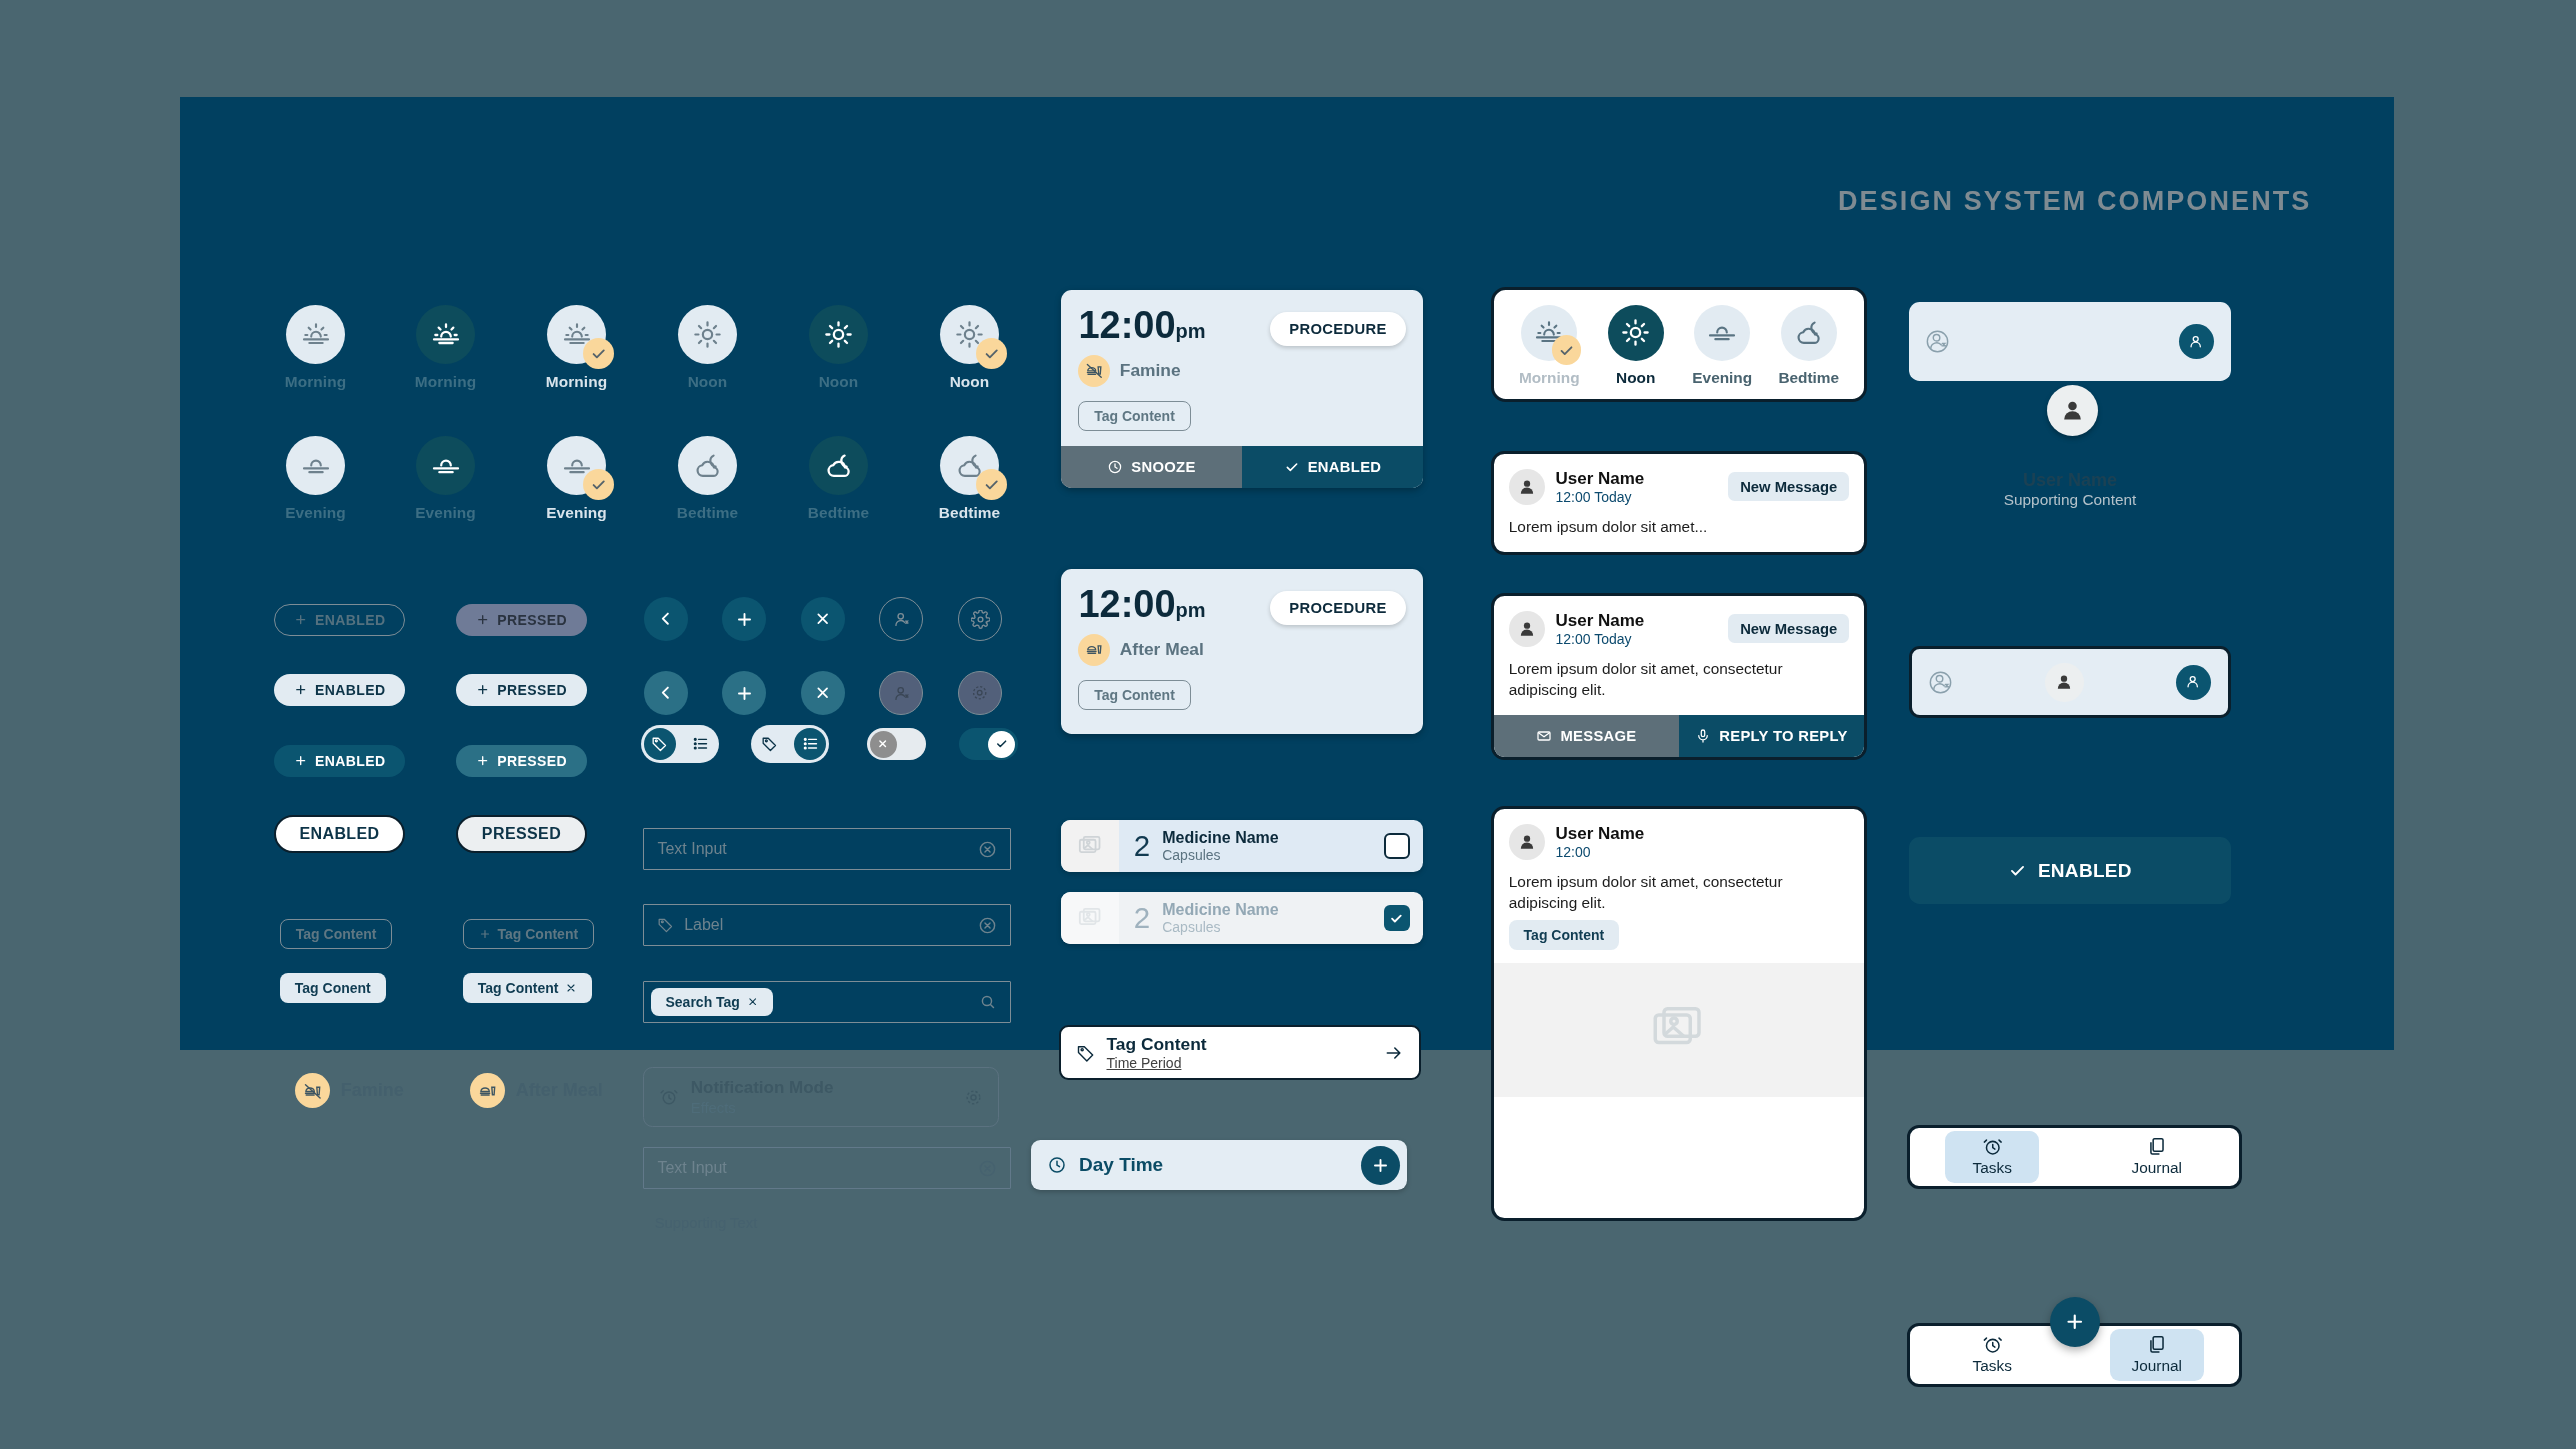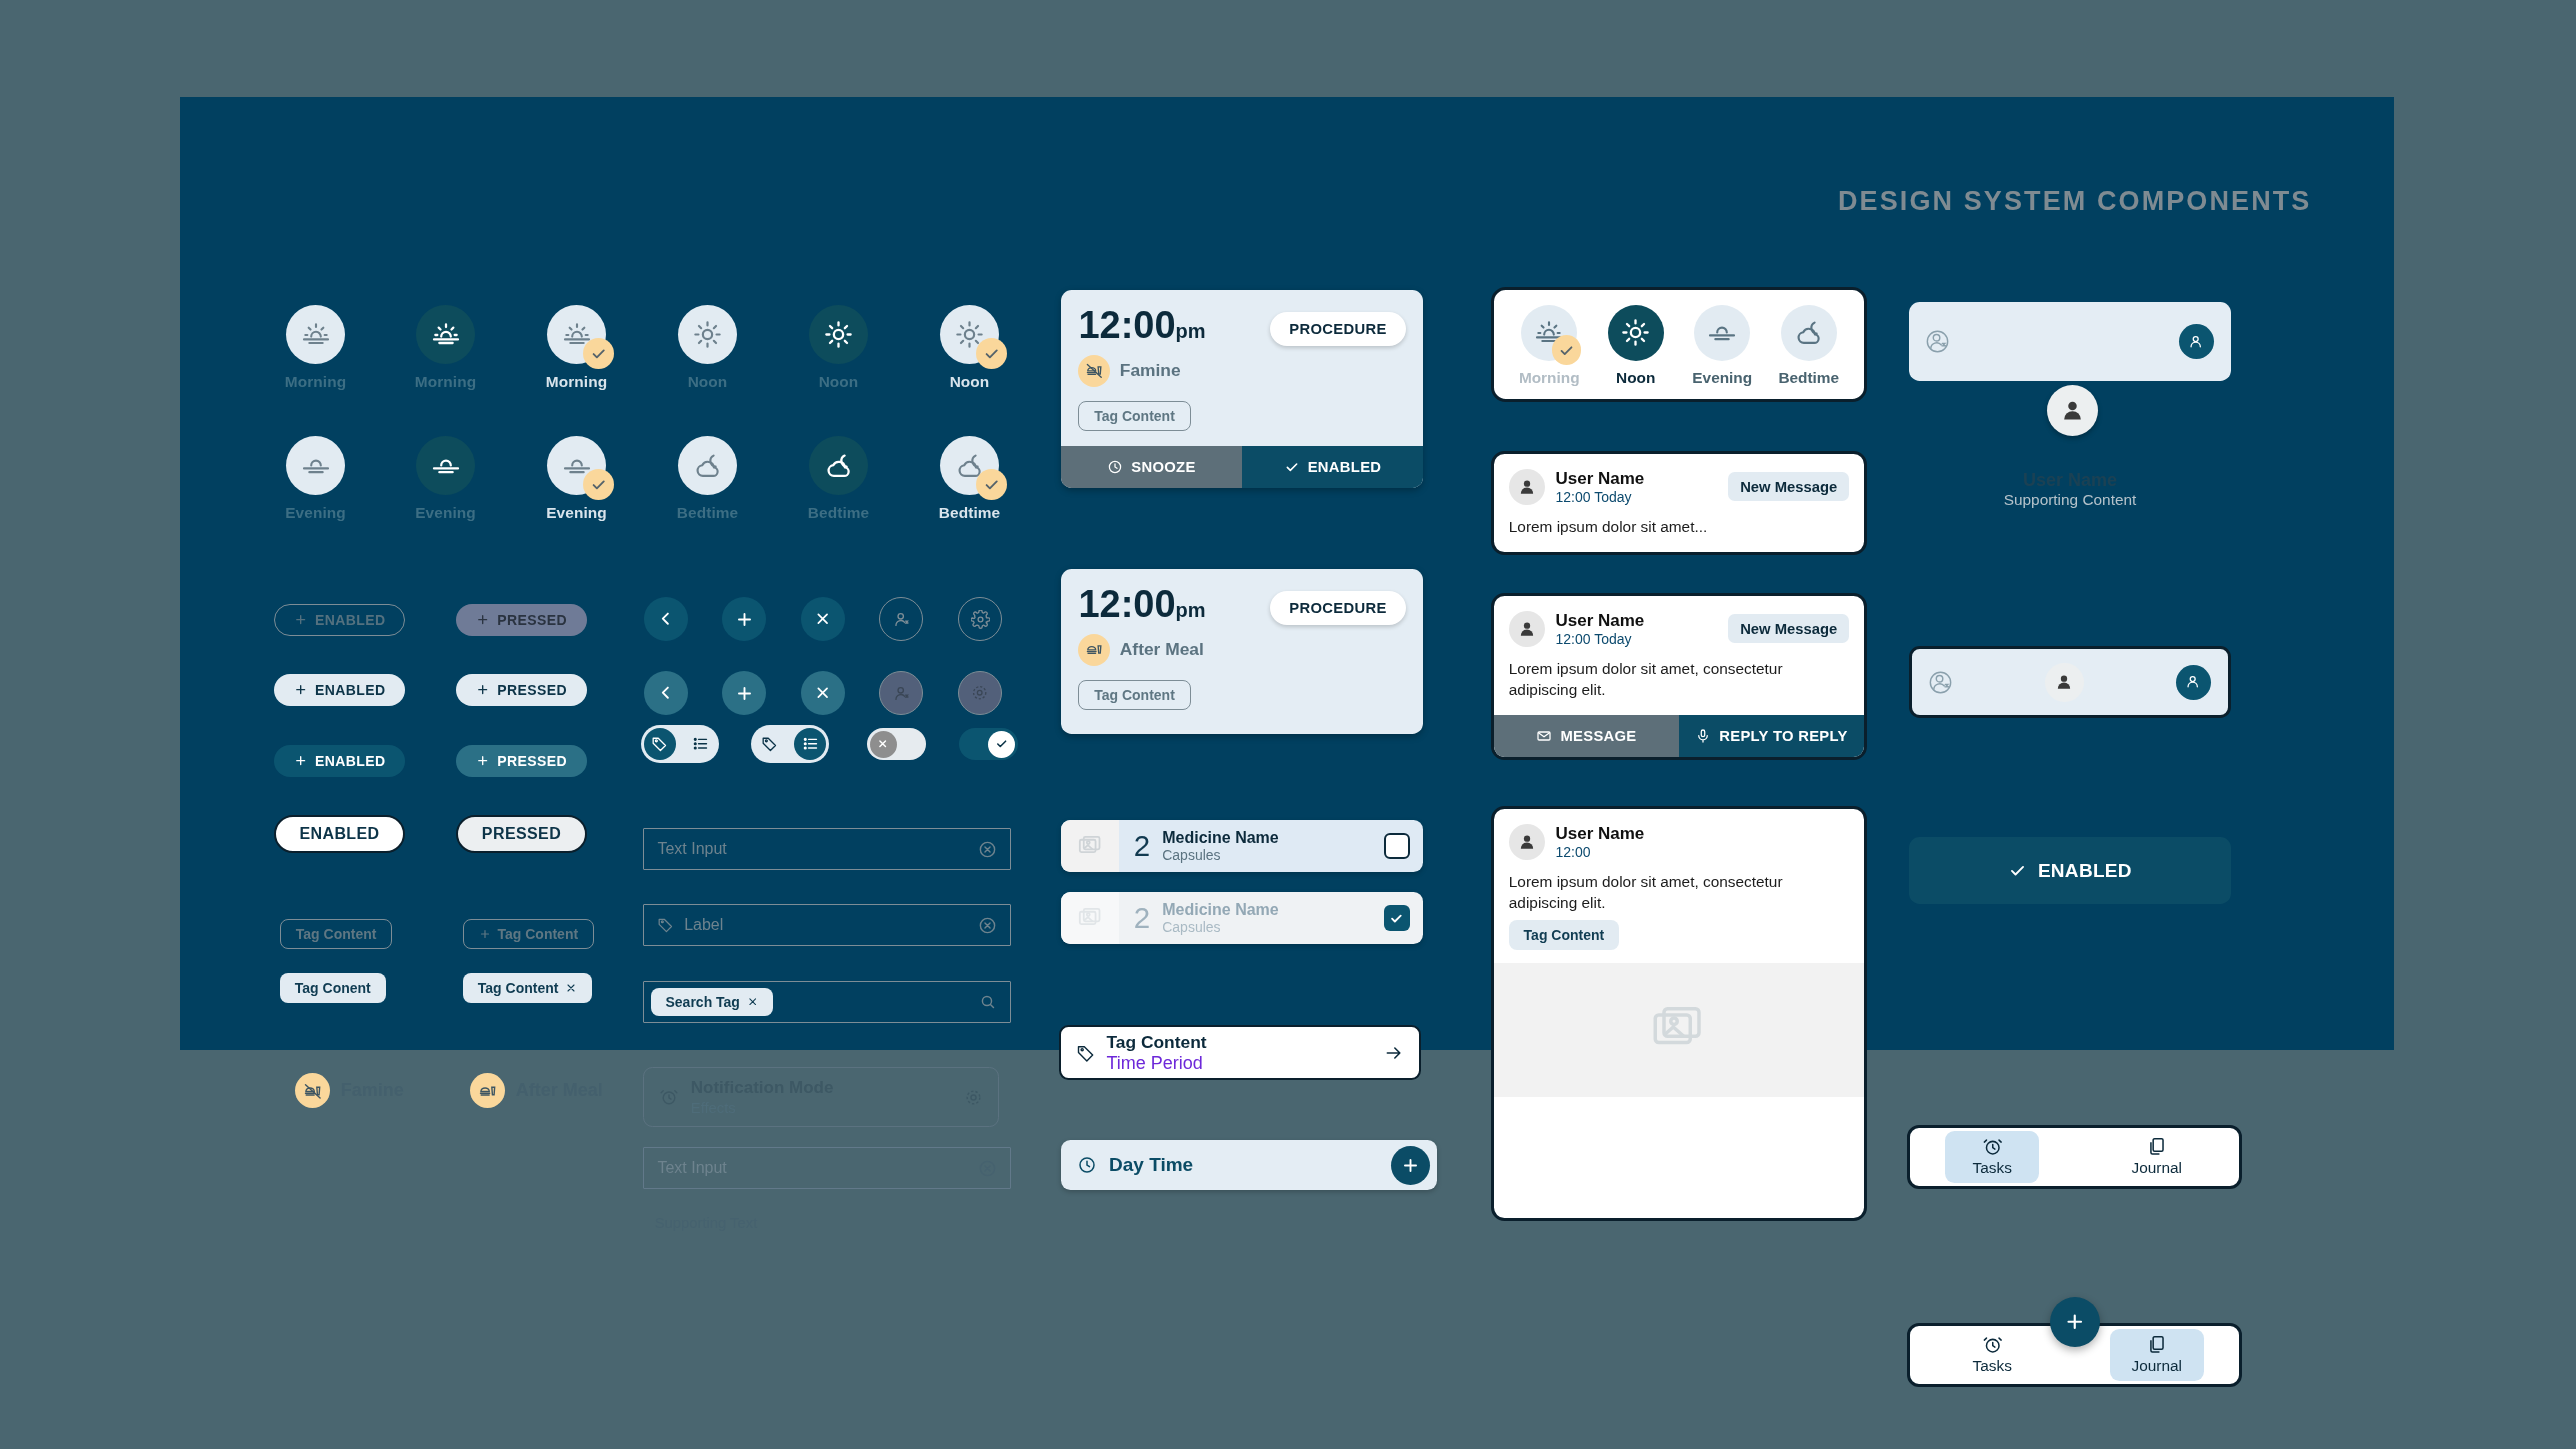--- a/index.html
+++ b/index.html
@@ -153,21 +153,21 @@
             display: flex; align-items: center; justify-content: center; }
   .cb-empty { background: #fff; border: 2px solid #0c2a3b; }
   .cb-done  { background: #0b5570; }
 
   
   .tagrow {
     width: 362px; height: 55px; background: #fff; border: 2.7px solid #0a1f2c;
     border-radius: 9.4px; display: flex; align-items: center; padding: 0 14.8px; gap: 10.7px;
   }
   .tagrow-t1 { font-size: 17.4px; font-weight: bold; color: #0c2a3b; }
-  .tagrow-t2 { font-size: 18px; color: #6d28d9; }
+  .tagrow-t2 { font-size: 14px; color: #404040; text-decoration: underline; }
 
   .daytime {
     width: 376px; height: 50px; background: #e4edf4; border-radius: 9.4px;
     display: flex; align-items: center; padding: 0 6.7px 0 17.4px; gap: 12px;
     box-shadow: 0 2px 5.4px rgba(0,0,0,.22);
   }
   .daytime-label { font-size: 19px; font-weight: bold; color: #0b4c66; }
   .fab {
     width: 39px; height: 39px; border-radius: 50%; background: #0b4c66;
     display: flex; align-items: center; justify-content: center; margin-left: auto;
@@ -830,21 +830,21 @@
       <span class="tagrow-t1">Tag Content</span>
       <span class="tagrow-t2">Time Period</span>
     </span>
     <span style="margin-left:auto;">
       <svg width="20" height="20" viewBox="0 0 24 24" fill="none" stroke="#0c2a3b" stroke-width="1.9" stroke-linecap="round" stroke-linejoin="round">
           <path d="M4 12h15M13 6l6 6-6 6"></path>
         </svg>
     </span>
   </div>
 
-  <div class="daytime abs" style="left:1061px; top:1140px;padding-left:16px;">
+  <div class="daytime abs" style="left:1031px; top:1140px;padding-left:16px;">
     <span>
       <svg width="20" height="20" viewBox="0 0 24 24" fill="none" stroke="#0b4c66" stroke-width="1.8" stroke-linecap="round">
           <circle cx="12" cy="12" r="8.4"></circle>
           <path d="M12 7.4V12l3 2"></path>
         </svg>
     </span>
     <span class="daytime-label">Day Time</span>
     <span class="fab">
       <svg width="19" height="19" viewBox="0 0 24 24" stroke="#fff" stroke-width="2.4" stroke-linecap="round">
           <path d="M12 5v14M5 12h14"></path>

